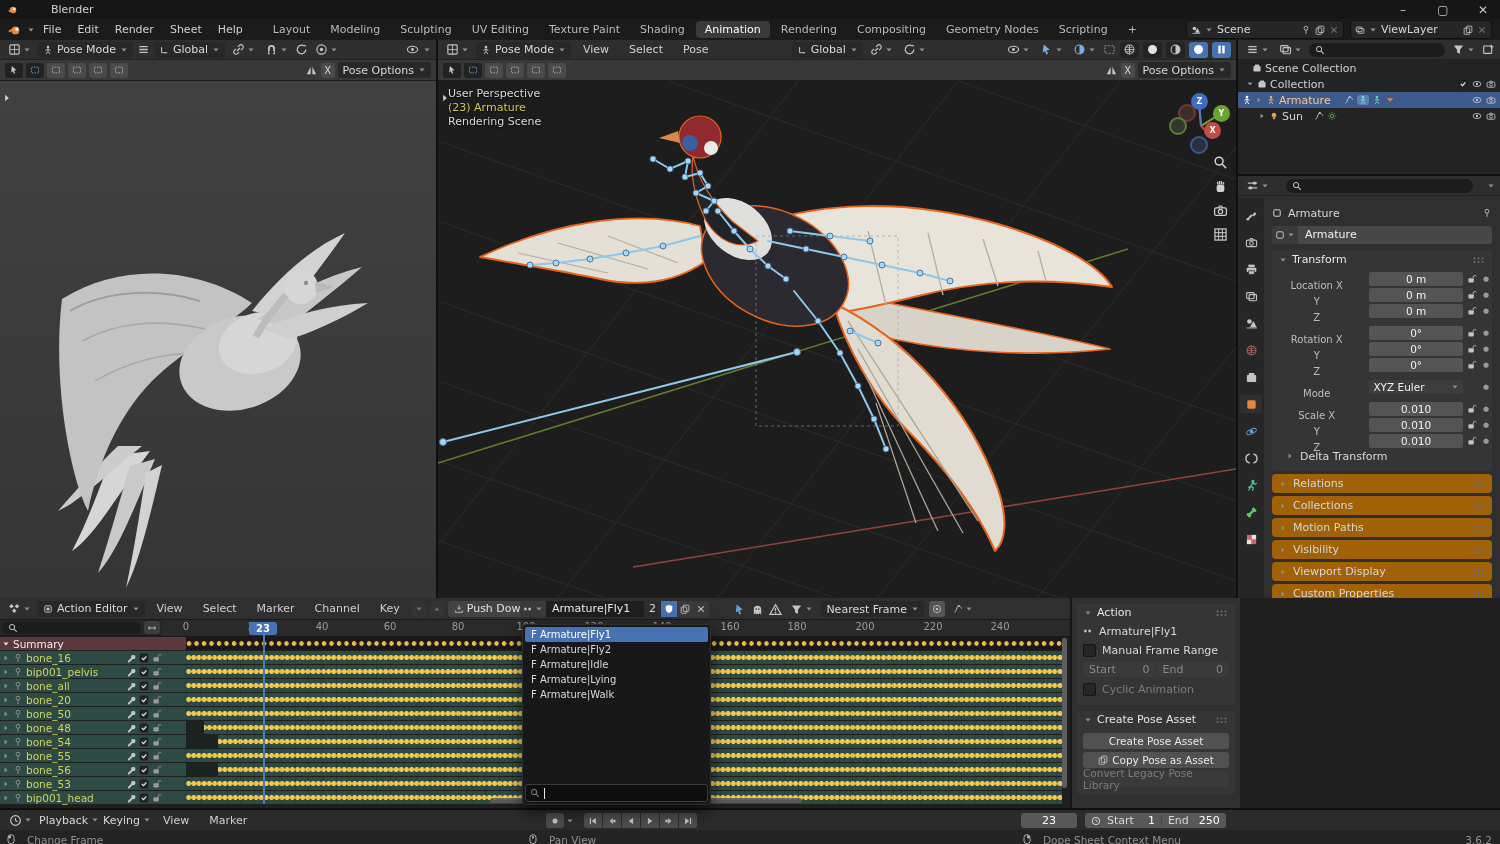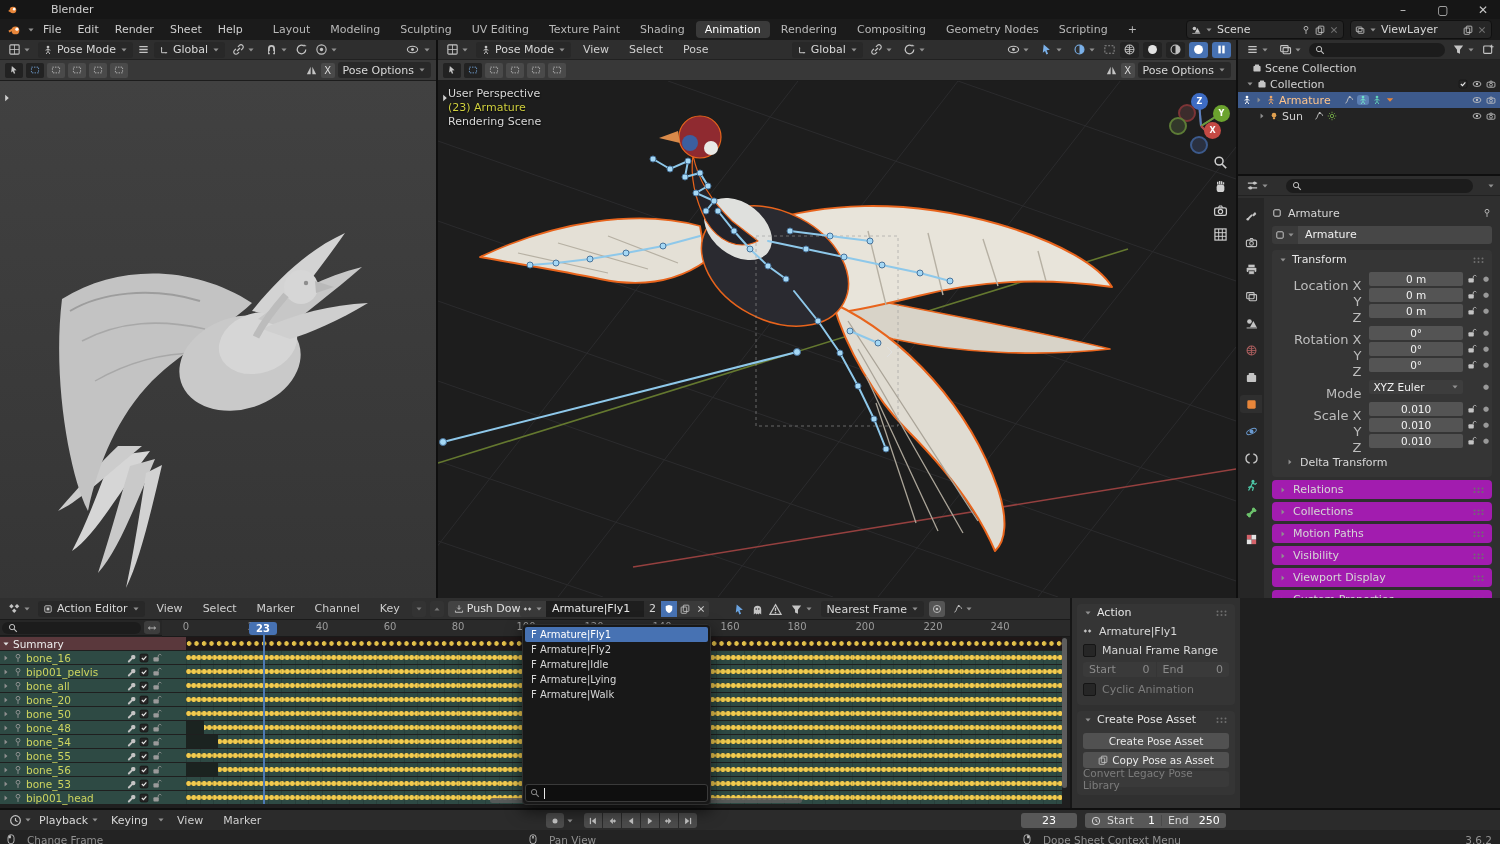--- a/index.html
+++ b/index.html
@@ -39,29 +39,29 @@
   #outliner{position:absolute;left:0;top:0;width:262px;height:136px;background:#232323;border-bottom:2px solid #0f0f0f;box-sizing:border-box;}
   .olrow{height:16px;display:flex;align-items:center;gap:3px;padding:0 4px;color:#d2d2d2;}
   .searchbox{display:flex;align-items:center;gap:4px;background:#1c1c1c;border-radius:8px;height:14px;padding:0 6px;color:#8a8a8a;}
   
   #props{position:absolute;left:0;top:136px;width:262px;bottom:0;background:#2f2f2f;}
   #props-tabs{position:absolute;left:0;top:22px;bottom:0;width:26px;background:#262626;display:flex;flex-direction:column;align-items:center;padding-top:8px;gap:9px;}
   .ptab{width:22px;height:18px;display:flex;align-items:center;justify-content:center;border-radius:3px 0 0 3px;}
   .ptab.active{background:#2f2f2f;}
   #props-content{position:absolute;left:26px;top:22px;right:0;bottom:0;padding:6px 8px;box-sizing:border-box;}
   .prow{display:flex;align-items:center;height:15px;margin-top:1px;}
-  .plabel{width:92px;text-align:right;color:#bdbdbd;padding-right:8px;font-size:13px;white-space:nowrap;margin-top:14px;}
+  .plabel{width:92px;text-align:center;color:#bdbdbd;padding-right:8px;font-size:10px;white-space:nowrap;margin-top:14px;}
   .pfield{width:96px;height:14px;background:#545454;border-radius:2px;color:#f2f2f2;text-align:center;font-size:10.5px;line-height:14px;}
   .pfield.dd{background:#3d3d3d;display:flex;align-items:center;justify-content:space-between;padding:0 4px;box-sizing:border-box;width:96px;text-align:left;}
   .plock{width:18px;display:flex;justify-content:center;color:#b0b0b0;}
   .pdot{width:12px;text-align:center;color:#999;font-size:7px;}
   .panel{background:#353535;border-radius:4px;margin-top:6px;}
   .panelhead{height:19px;display:flex;align-items:center;gap:5px;padding:0 7px;color:#e6e6e6;}
   .grip{margin-left:auto;color:#6f6f6f;width:13px;height:8px;}
-  .sect{height:19px;background:#a21caf;border-radius:4px;margin-top:3px;display:flex;align-items:center;gap:6px;padding:0 7px;color:#d6d6d6;}
+  .sect{height:19px;background:#a16207;border-radius:4px;margin-top:3px;display:flex;align-items:center;gap:6px;padding:0 7px;color:#d6d6d6;}
   
   #dopesheet{left:0;top:598px;width:1500px;height:210px;background:#1f1f1f;}
   #ds-header{position:absolute;left:0;top:0;width:1240px;height:22px;background:#2f2f2f;border-bottom:1px solid #1a1a1a;display:flex;align-items:center;gap:4px;padding:0 5px;box-sizing:border-box;}
   .dsbtn{display:flex;align-items:center;gap:3px;background:#434343;height:16px;border-radius:3px;padding:0 6px;color:#e2e2e2;}
   #ds-ruler{position:absolute;left:162px;top:22px;width:908px;height:16px;background:#2a2a2a;border-bottom:1px solid #1a1a1a;}
   .rlab{position:absolute;top:1px;width:26px;text-align:center;color:#9b9b9b;font-size:10px;}
   #ds-search{position:absolute;left:0;top:22px;width:162px;height:16px;background:#262626;border-bottom:1px solid #1a1a1a;display:flex;align-items:center;gap:3px;padding:0 2px;box-sizing:border-box;}
   .ch-row{position:absolute;left:0;width:1062px;height:13px;}
   .ch-label{position:absolute;left:0;top:0;width:186px;height:13px;display:flex;align-items:center;gap:3px;padding:0 2px;box-sizing:border-box;background:#2e4a44;}
   .ch-strip{position:absolute;left:186px;right:0;top:0;height:13px;}
@@ -1198,21 +1198,21 @@
             <div class="prow">
                 <span class="plabel">Z</span>
                 <span class="pfield">0.010</span>
                 <span class="plock">
                   <svg class="ic sm" viewBox="0 0 14 14">
                     <use href="#i-lock"></use>
                   </svg>
                 </span>
                 <span class="pdot">●</span>
               </div>
-            <div class="row" style="gap:6px;height:16px;padding-left:14px;margin-top:6px">
+            <div class="row" style="gap:6px;height:16px;padding-left:14px;">
               <svg class="caret" viewBox="0 0 14 14">
                   <use href="#i-caret-r"></use>
                 </svg>
               <span>Delta Transform</span>
             </div>
           </div>
         </div>
 
         <div class="sect">
             <svg class="caret" viewBox="0 0 14 14">
@@ -1775,21 +1775,21 @@
         <svg class="caret" viewBox="0 0 14 14">
           <use href="#i-caret"></use>
         </svg>
       </span>
     <span class="row" style="gap:3px">
         <span>Playback</span>
         <svg class="caret" viewBox="0 0 14 14">
           <use href="#i-caret"></use>
         </svg>
       </span>
-    <span class="row" style="gap:9px;margin-left:8px">
+    <span class="row" style="gap:3px;margin-left:0">
         <span>Keying</span>
         <svg class="caret" viewBox="0 0 14 14">
           <use href="#i-caret"></use>
         </svg>
       </span>
     <span class="menu-item">View</span>
     <span class="menu-item">Marker</span>
   </div>
   <div class="abs row" style="left:546px;top:3px;gap:2px">
     <span class="tpb" style="border-radius:3px">

